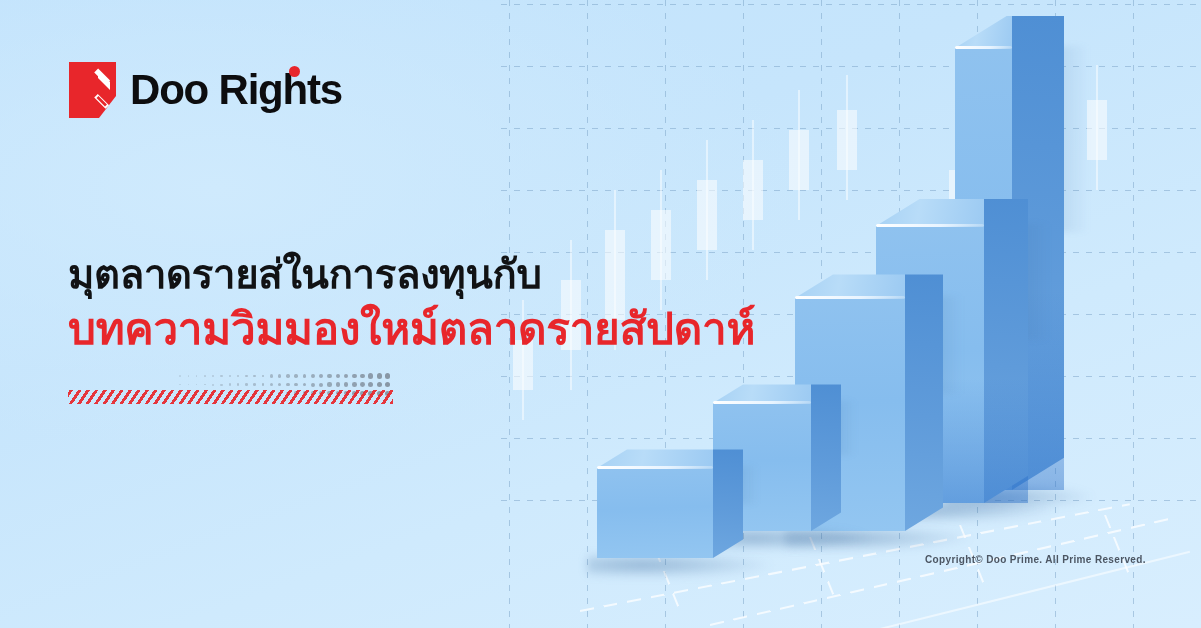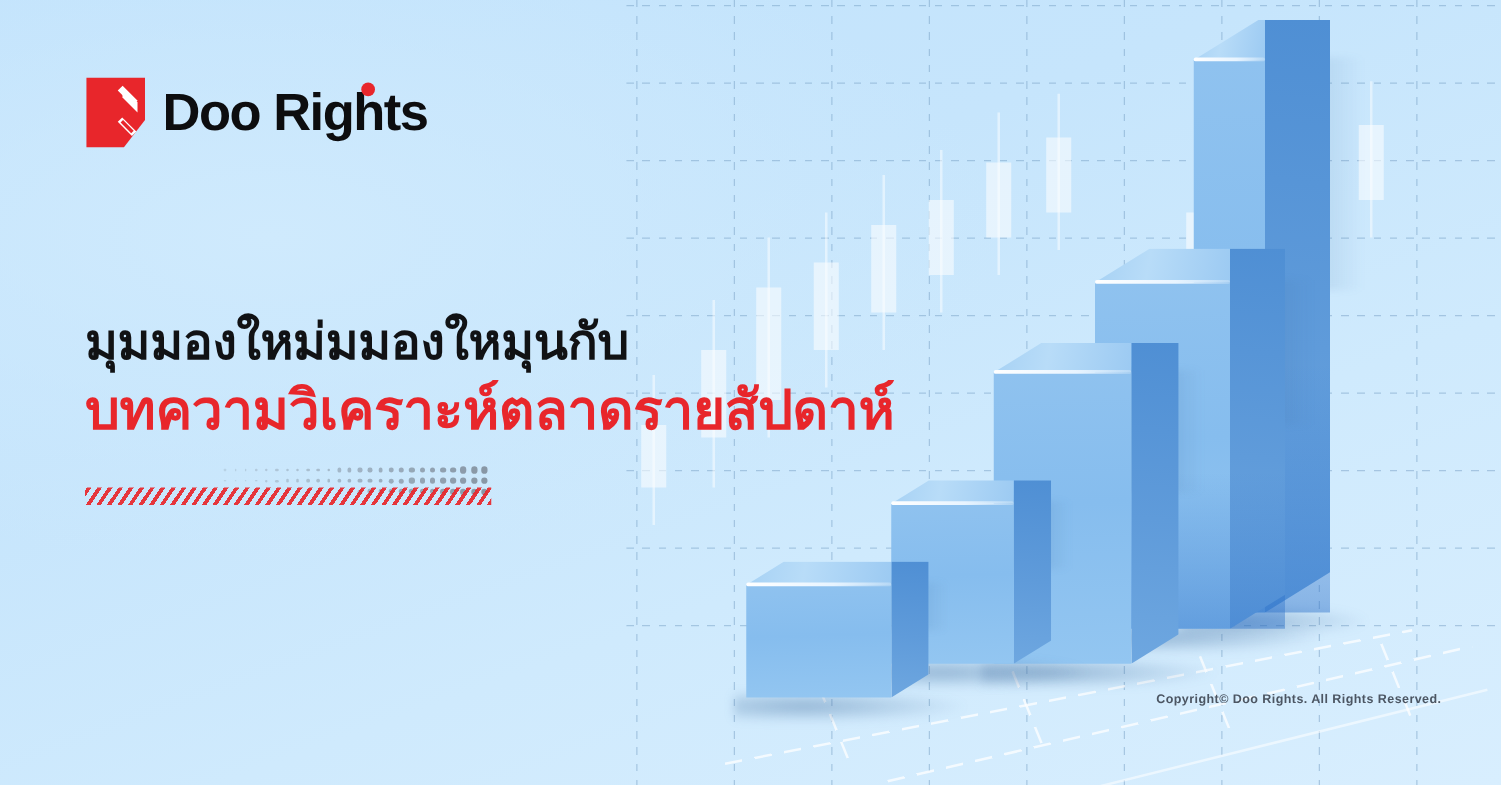--- a/index.html
+++ b/index.html
@@ -258,22 +258,22 @@
         <rect x="31.2" y="33" width="2.8" height="12" fill="#e8262b" transform="rotate(-45 33 39)"></rect>
       </svg>
     </div>
     <div class="logo-text">
       <span>Doo Rights</span>
       <span class="logo-dot"></span>
     </div>
   </div>
 
   <div class="headline">
-    <div class="h-line1">มุมมองใหม่มมองใหมุนกับ</div>
-    <div class="h-line2">บทความวิเคราะห์ตลาดรายสัปดาห์</div>
+    <div class="h-line1">มุตลาดรายส่ในการลงทุนกับ</div>
+    <div class="h-line2">บทความวิมมองใหม์ตลาดรายสัปดาห์</div>
   </div>
 
   <div class="deco-dots" id="decoDots">
       <i style="width: 1.2px; height: 1.2px; left: 3.4px; top: 3.4px; opacity: 0.22;"></i>
       <i style="width: 1.368px; height: 1.368px; left: 11.616px; top: 3.316px; opacity: 0.24;"></i>
       <i style="width: 1.536px; height: 1.536px; left: 19.832px; top: 3.232px; opacity: 0.27;"></i>
       <i style="width: 1.704px; height: 1.704px; left: 28.048px; top: 3.148px; opacity: 0.29;"></i>
       <i style="width: 1.872px; height: 1.872px; left: 36.264px; top: 3.064px; opacity: 0.32;"></i>
       <i style="width: 2.04px; height: 2.04px; left: 44.48px; top: 2.98px; opacity: 0.34;"></i>
       <i style="width: 2.208px; height: 2.208px; left: 52.696px; top: 2.896px; opacity: 0.37;"></i>
@@ -344,15 +344,15 @@
       <i style="width: 4.392px; height: 4.392px; left: 159.504px; top: 19.004px; opacity: 0.69;"></i>
       <i style="width: 4.56px; height: 4.56px; left: 167.72px; top: 18.92px; opacity: 0.72;"></i>
       <i style="width: 4.728px; height: 4.728px; left: 175.936px; top: 18.836px; opacity: 0.74;"></i>
       <i style="width: 4.896px; height: 4.896px; left: 184.152px; top: 18.752px; opacity: 0.77;"></i>
       <i style="width: 5.064px; height: 5.064px; left: 192.368px; top: 18.668px; opacity: 0.79;"></i>
       <i style="width: 5.232px; height: 5.232px; left: 200.584px; top: 18.584px; opacity: 0.82;"></i>
       <i style="width: 5.4px; height: 5.4px; left: 208.8px; top: 18.5px; opacity: 0.84;"></i>
     </div>
   <div class="deco-stripe"></div>
 
-  <div class="copyright">Copyright© Doo Rights. All Rights Reserved.</div>
+  <div class="copyright">Copyright© Doo Prime. All Prime Reserved.</div>
 
 </div>
 
 </body></html>

